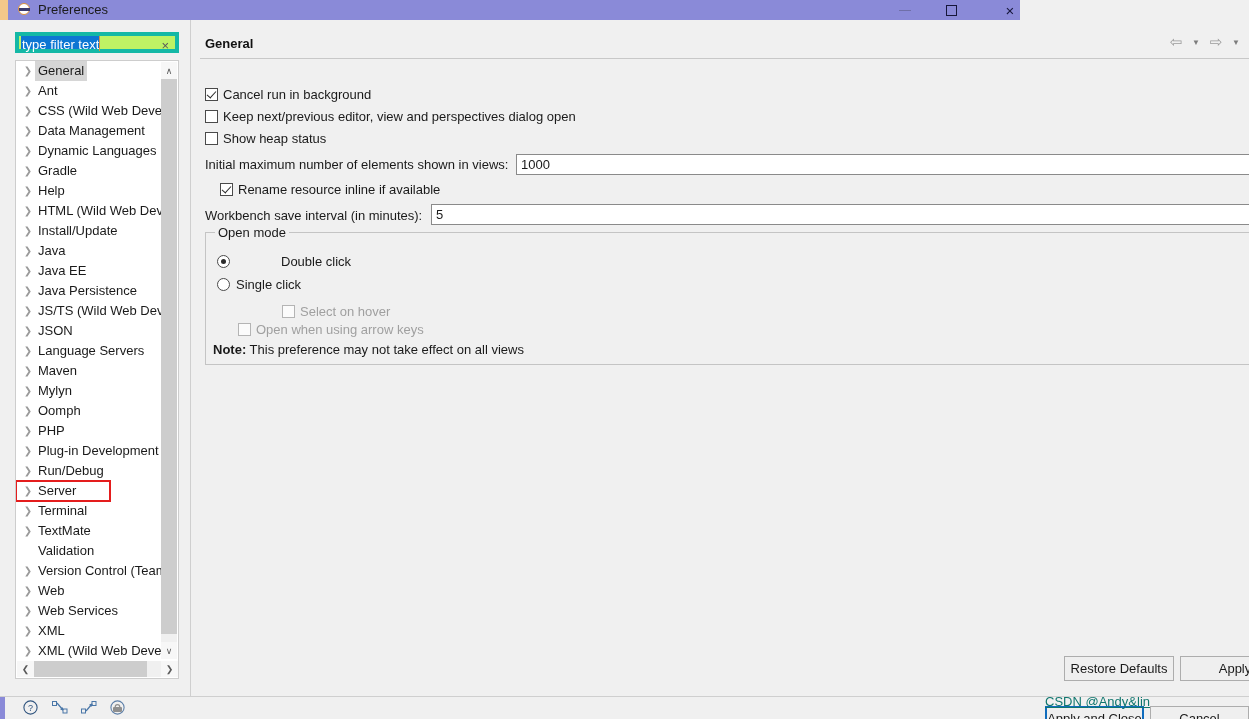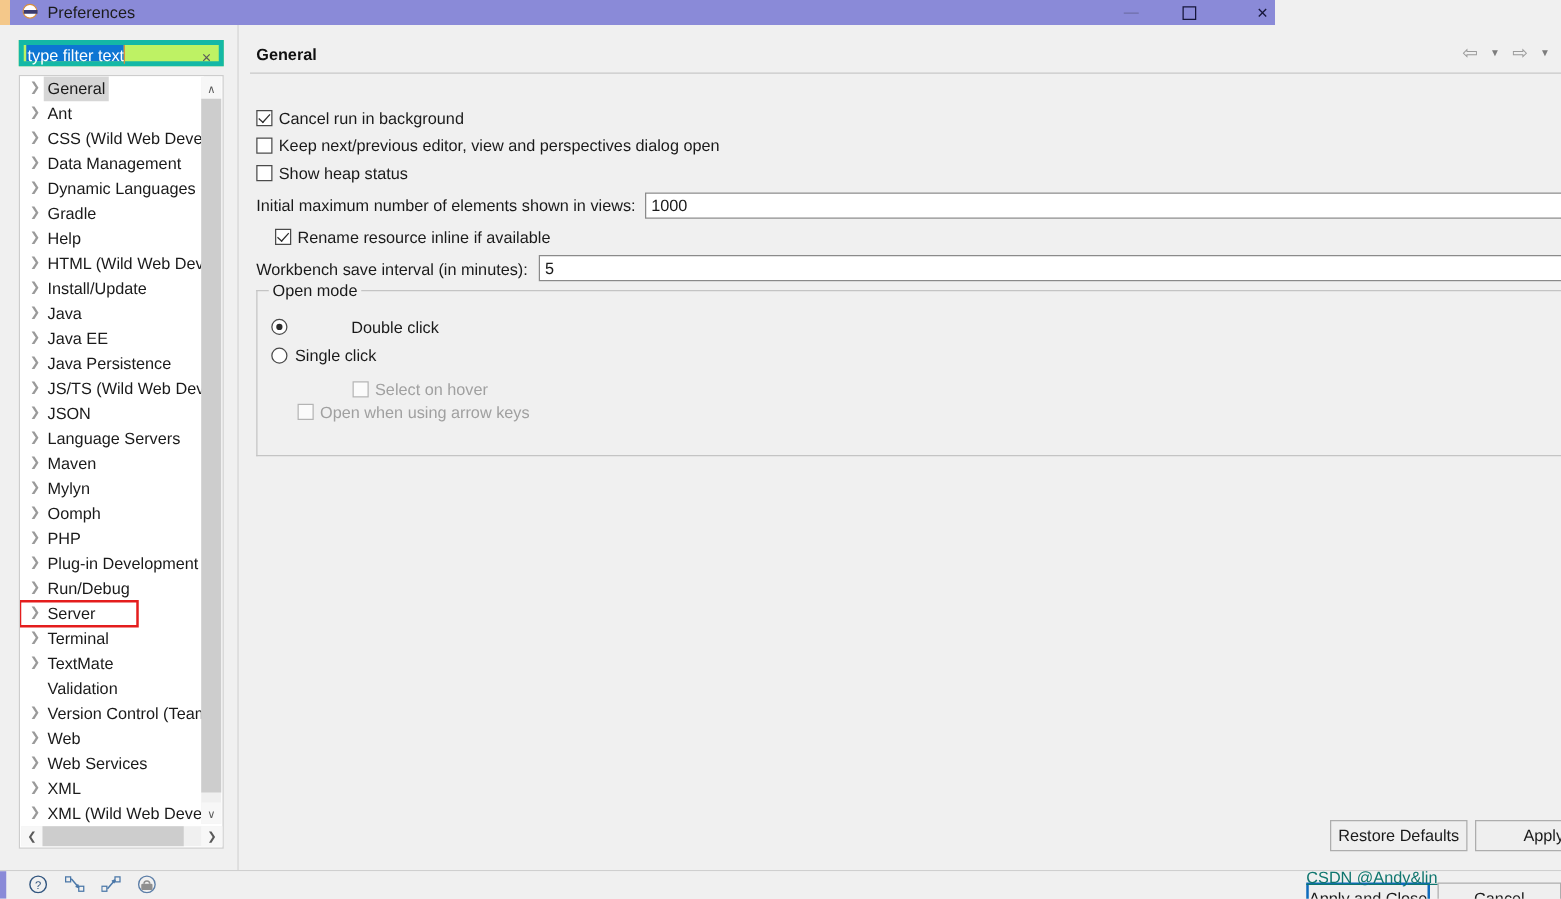--- a/index.html
+++ b/index.html
@@ -659,20 +659,24 @@
       <div class="row" style="left:47px; top:244px;margin-left:44px;">
         <span class="cb disabled"></span>
         <span class="dim">Select on hover</span>
       </div>
 
       <div class="row" style="left:47px; top:262px;justify-content:flex-end;">
         <span class="cb disabled"></span>
         <span class="dim">Open when using arrow keys</span>
       </div>
 
+      <div class="note-row" style="left:22px; top:282px;">
+        <b>Note:</b>
+        <span>This preference may not take effect on all views</span>
+      </div>
 
     </div>
 
     <div class="btn" style="left:873px; top:636px; width:110px;">
       <span>Restore Defaults</span>
     </div>
     <div class="btn" style="left:989px; top:636px; width:110px;">
       <span>Apply</span>
     </div>
   </div>

